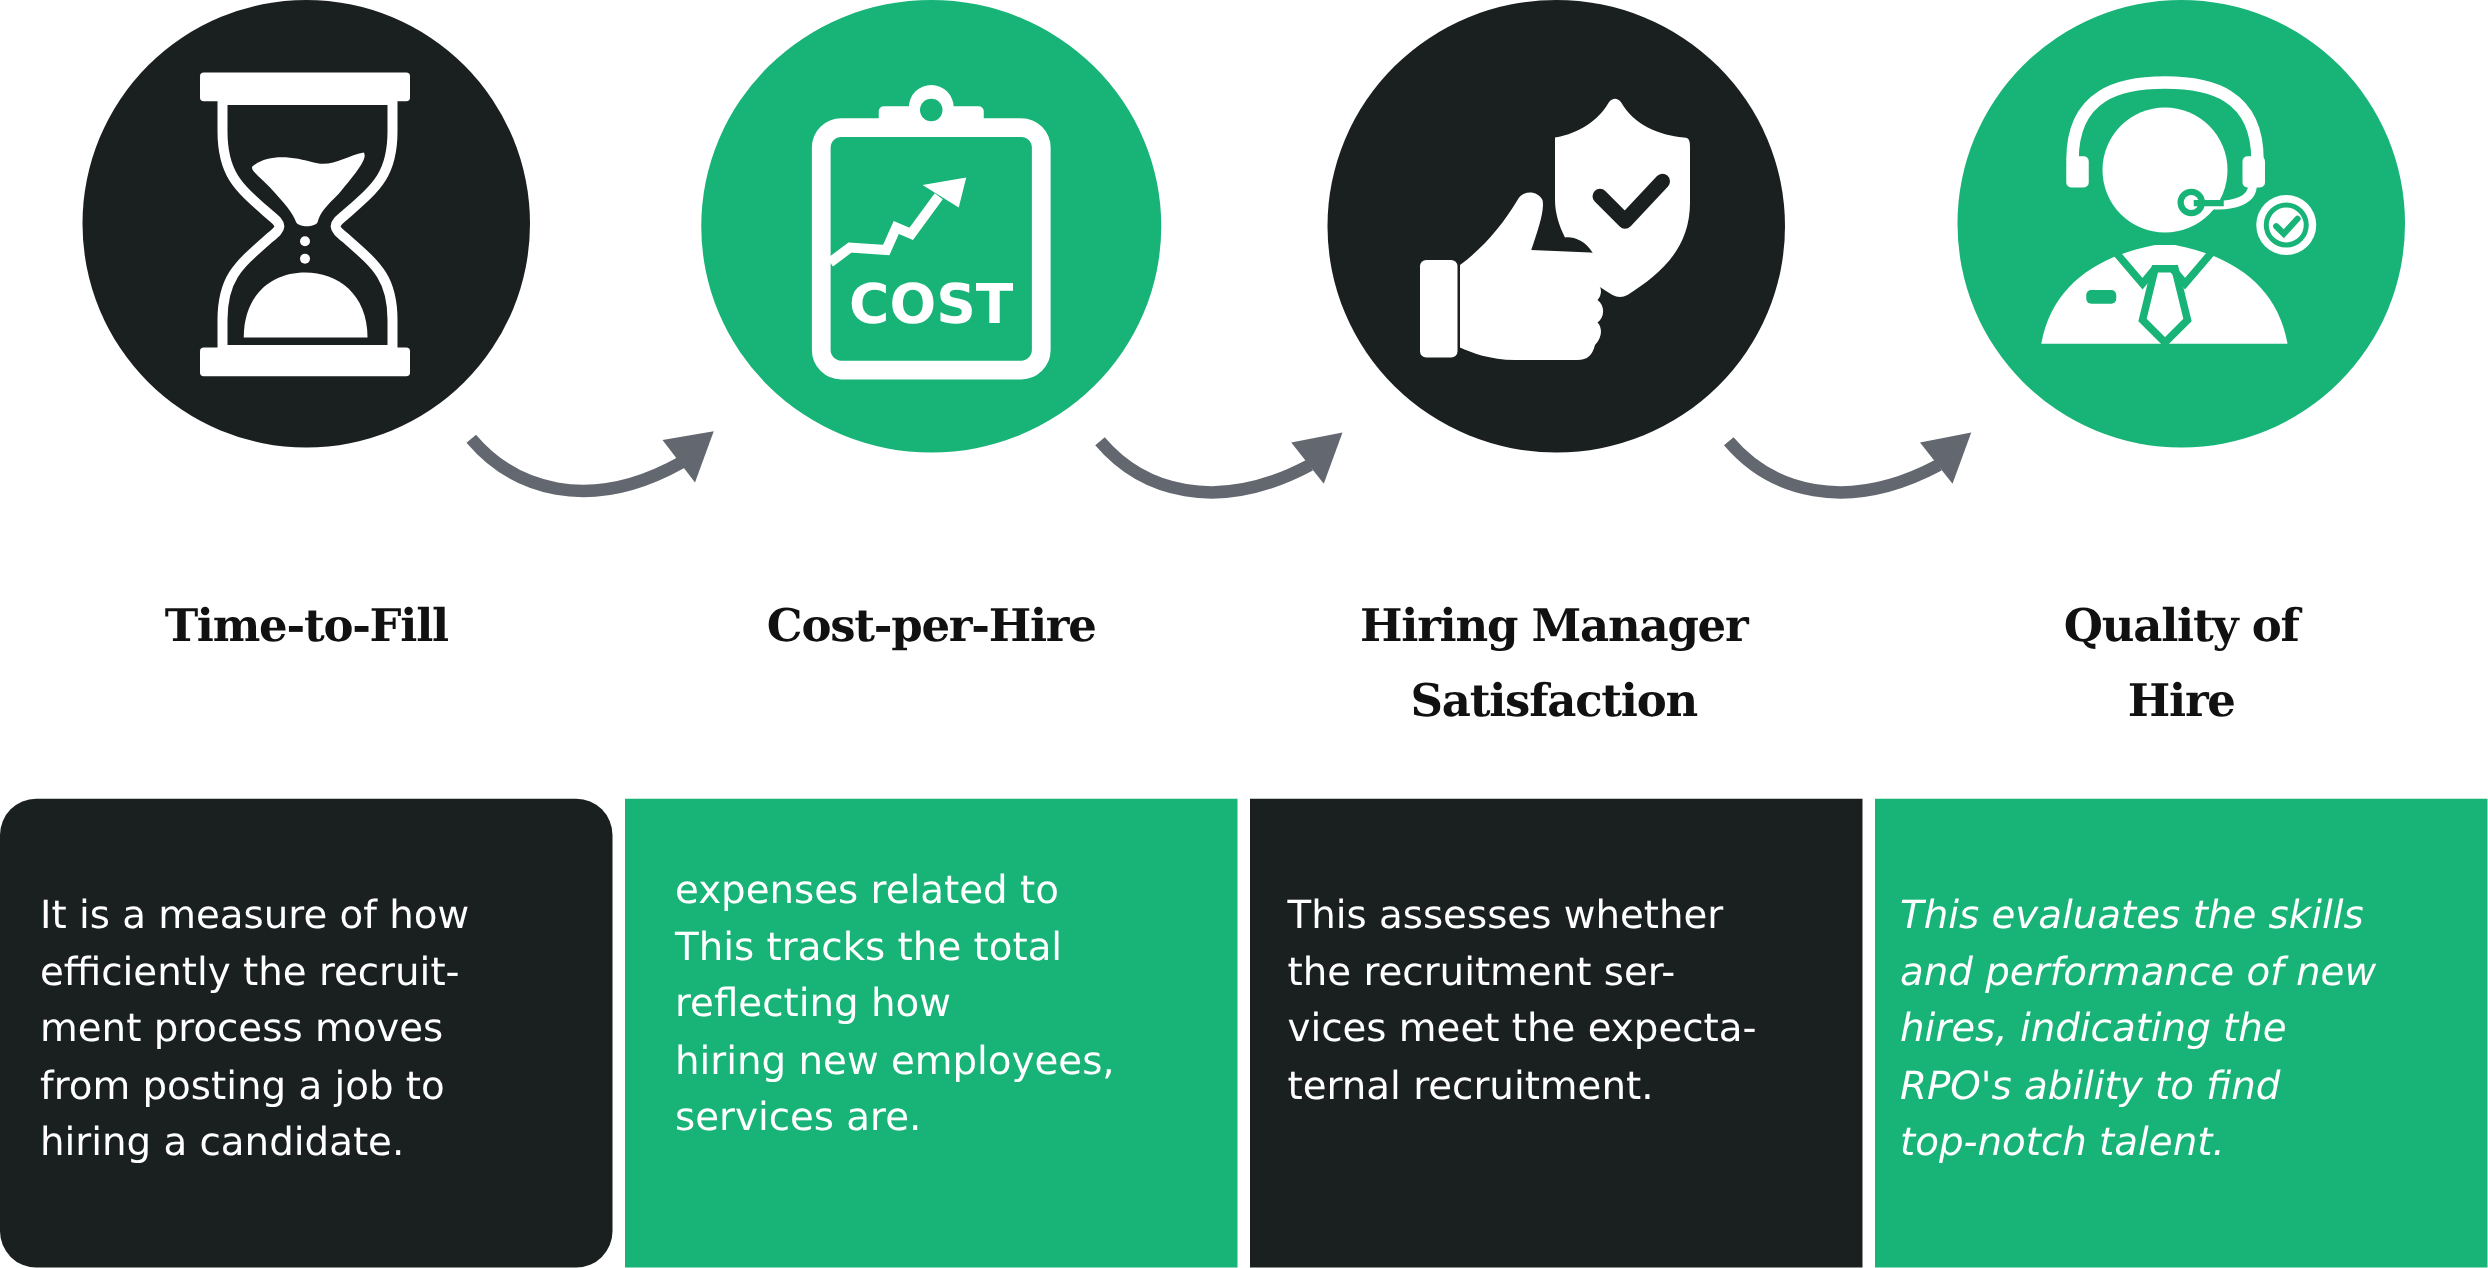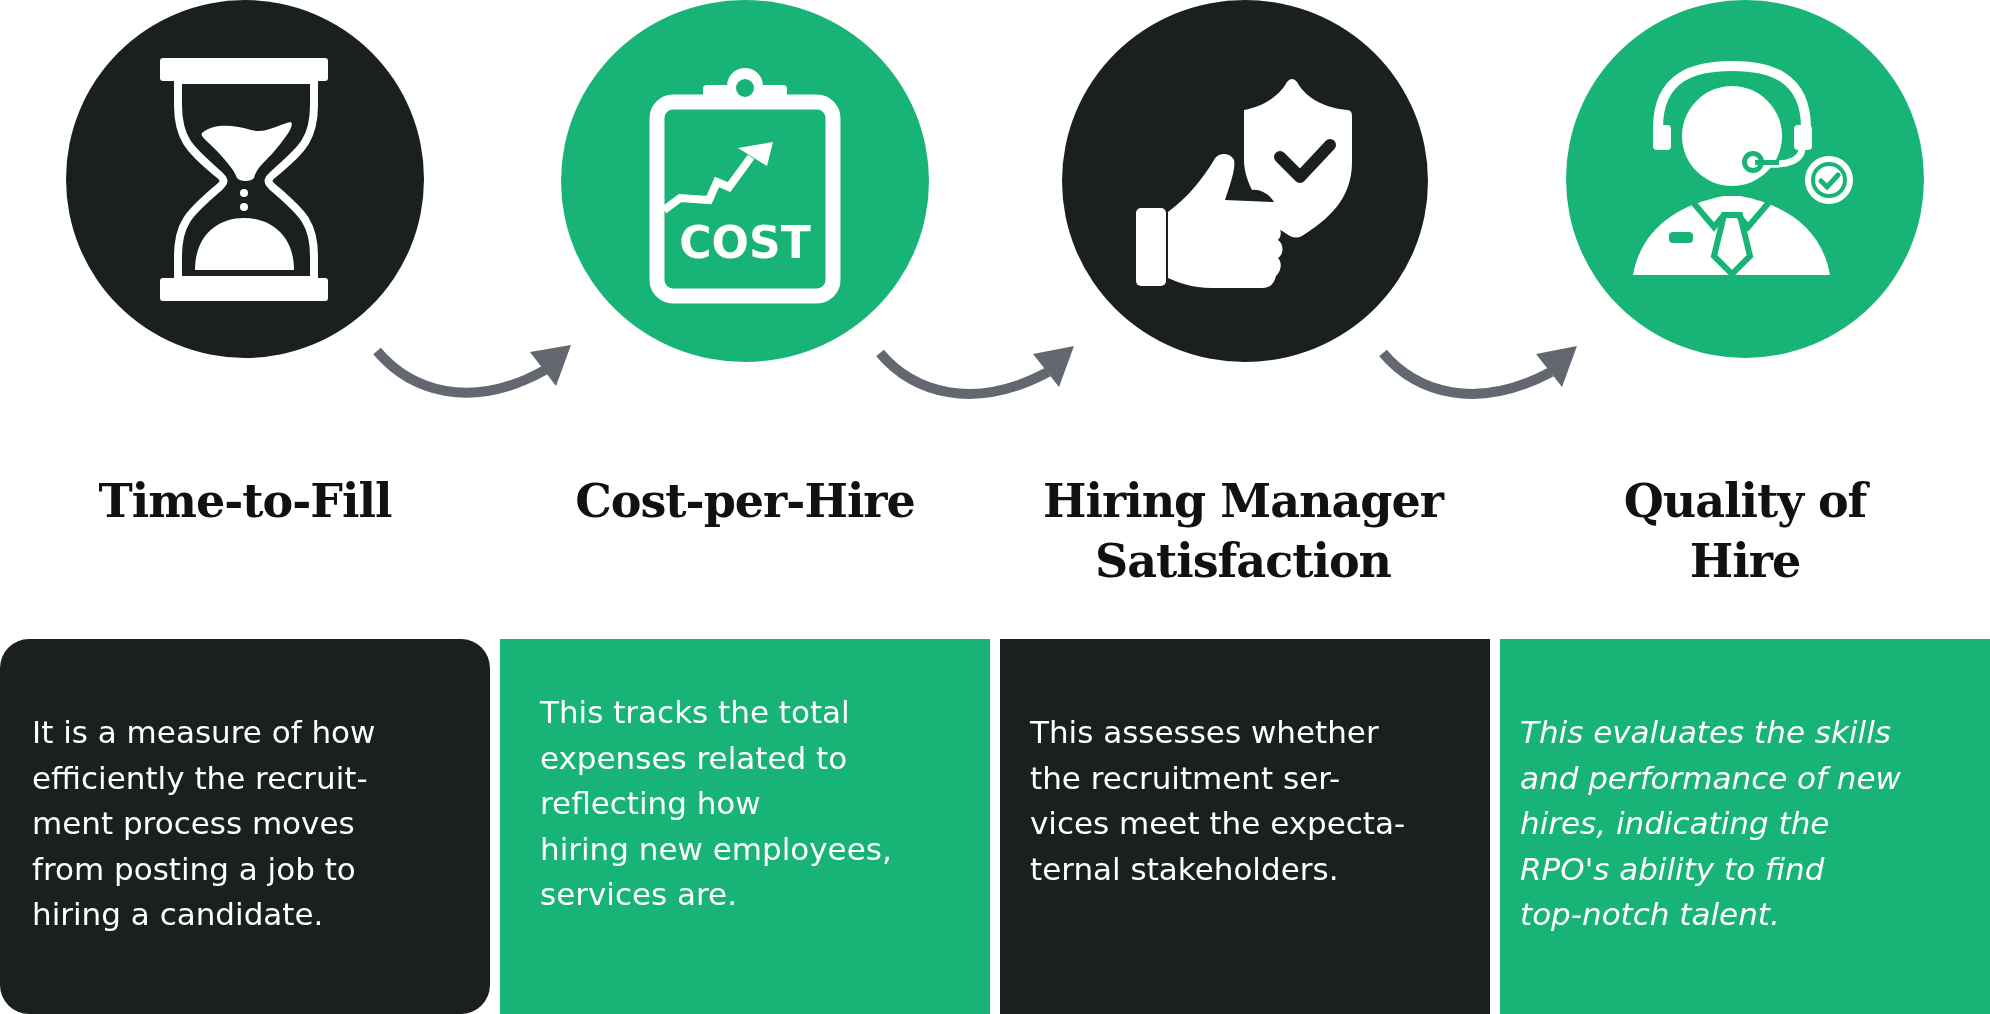--- a/index.html
+++ b/index.html
@@ -1,20 +1,20 @@
 <!DOCTYPE html>
 <html><head>
 <meta charset="utf-8">
 <style>
   html, body { margin:0; padding:0; background:#ffffff; }
   body { width:1990px; height:1014px; position:relative; overflow:hidden; font-family:"Liberation Sans", sans-serif; }
   .circle { position:absolute; border-radius:50%; }
   .circle svg { position:absolute; left:0; top:0; width:100%; height:100%; }
   .arrow { position:absolute; }
-  .title { position:absolute; width:480px; text-align:center; font-family:"DejaVu Serif", serif; font-weight:bold; font-size:46px; line-height:60px; color:#111111; letter-spacing:-1px; }
+  .title { position:absolute; width:480px; text-align:center; font-family:"DejaVu Serif", serif; font-weight:bold; font-size:36px; line-height:60px; color:#111111; letter-spacing:-1px; }
   .box { position:absolute; top:639px; height:375px; width:490px; box-sizing:border-box; color:#ffffff; font-family:"DejaVu Sans", sans-serif; font-size:31px; line-height:45.5px; }
   .box p { margin:0; position:absolute; left:32px; right:10px; }
   .line { display:block; white-space:nowrap; }
 </style>
 </head>
 <body>
 
 <div class="circle" style="left:66px;top:0px;width:358px;height:358px;background:#1a1f1f;">
   <svg viewBox="0 0 358 358">
     <rect x="94" y="58" width="168" height="23" rx="3" fill="#fff"></rect>
@@ -101,33 +101,33 @@
   <p style="top:71px;">
     <span class="line">It is a measure of how</span>
     <span class="line">efficiently the recruit-</span>
     <span class="line">ment process moves</span>
     <span class="line">from posting a job to</span>
     <span class="line">hiring a candidate.</span>
   </p>
 </div>
 <div class="box" style="left:500px;background:#17b377;">
   <p style="top:51px;left:40px;">
+    <span class="line">expenses related to</span>
     <span class="line">This tracks the total</span>
-    <span class="line">expenses related to</span>
     <span class="line">reflecting how</span>
     <span class="line">hiring new employees,</span>
     <span class="line">services are.</span>
   </p>
 </div>
 <div class="box" style="left:1000px;background:#1a1f1f;">
   <p style="top:71px;left:30px;">
     <span class="line">This assesses whether</span>
     <span class="line">the recruitment ser-</span>
     <span class="line">vices meet the expecta-</span>
-    <span class="line">ternal stakeholders.</span>
+    <span class="line">ternal recruitment.</span>
   </p>
 </div>
 <div class="box" style="left:1500px;background:#17b377;">
   <p style="top:71px;left:20px;font-style:italic;">
     <span class="line">This evaluates the skills</span>
     <span class="line">and performance of new</span>
     <span class="line">hires, indicating the</span>
     <span class="line">RPO's ability to find</span>
     <span class="line">top-notch talent.</span>
   </p>

